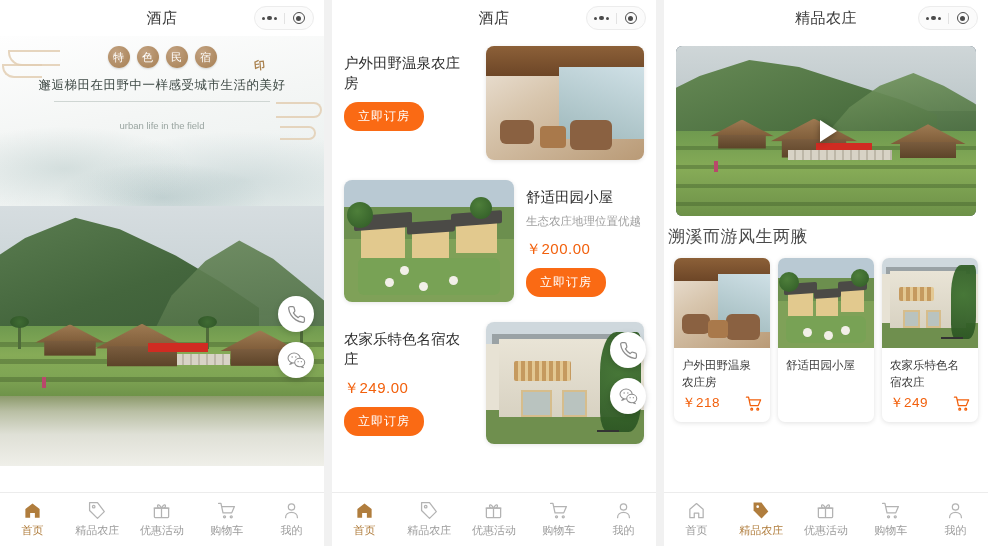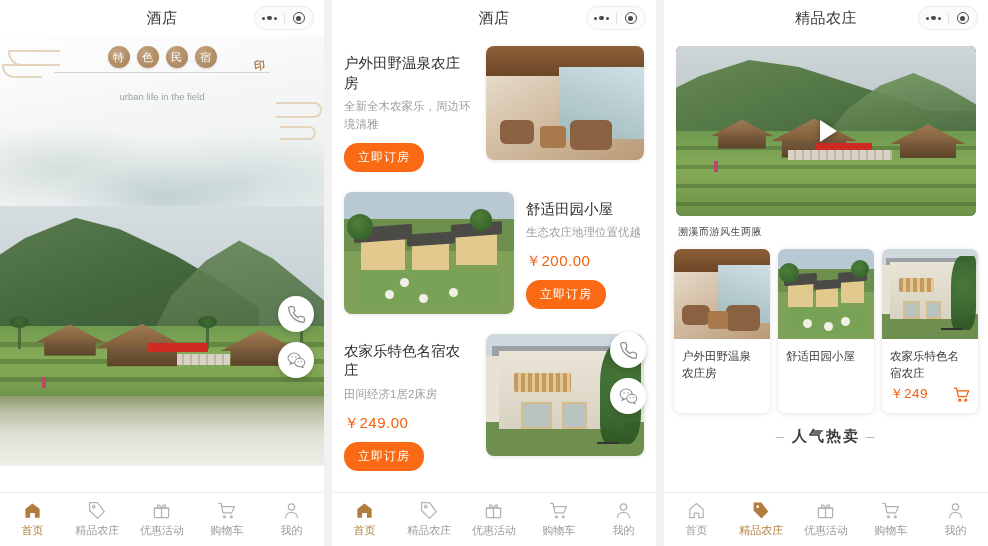--- a/index.html
+++ b/index.html
@@ -276,21 +276,21 @@
            clip-path: polygon(0% 100%,14% 62%,32% 32%,52% 14%,70% 32%,88% 56%,100% 76%,100% 100%); opacity:.93; }
   .v-field { position:absolute; left:0; right:0; top:50%; bottom:0; background:linear-gradient(#6f9a4f,#86ab57 45%,#6d9148); }
   .v-terr { position:absolute; left:0; right:0; height:4px; background:rgba(55,82,38,.35); }
   .play-btn {
     position: absolute; left: 50%; top: 50%; transform: translate(-50%,-50%);
     width: 42px; height: 42px; cursor: pointer;
     display: flex; align-items: center; justify-content: center;
   }
   .play-btn svg { filter: drop-shadow(0 1px 3px rgba(0,0,0,.4)); }
   .video-caption {
-    padding: 9px 14px 6px; font-size: 10px; color: #4a4a4a; letter-spacing: .5px;
+    padding: 9px 4px 6px; font-size: 17px; color: #4a4a4a; letter-spacing: .5px;
   }
   .grid {
     display: flex; gap: 8px; padding: 4px 10px 0;
   }
   .gcard {
     flex: 1; background: #fff; border-radius: 7px;
     box-shadow: 0 1px 5px rgba(0,0,0,.12);
     overflow: hidden; cursor: pointer;
     display: flex; flex-direction: column;
   }
@@ -340,20 +340,21 @@
         <div class="cloud-deco cd2"></div>
         <div class="cloud-deco cd3"></div>
         <div class="cloud-deco cd4"></div>
         <div class="hero-seal">印</div>
         <div class="hero-badges">
           <span>特</span>
           <span>色</span>
           <span>民</span>
           <span>宿</span>
         </div>
+        <div class="hero-sub">邂逅梯田在田野中一样感受城市生活的美好</div>
         <div class="hero-rule"></div>
         <div class="hero-sub-en" style="margin-top:16px">urban life in the field</div>
       </div>
 
       <div class="hero-photo">
         <div class="sky"></div>
         <div class="mountain"></div>
         <div class="mountain2"></div>
         <div class="field">
           <div class="terrace" style="top:22%"></div>
@@ -458,21 +459,20 @@
           </div>
       </div>
     </div>
 
     <div class="panel-body">
       <div class="scroll">
 
         <div class="list-row">
           <div class="row-text">
             <div class="row-title">户外田野温泉农庄房</div>
-            <div class="row-desc">全新全木农家乐，周边环境清雅</div>
             <button class="btn-book">立即订房</button>
           </div>
           <div class="row-thumb">
             <div class="th-deck"></div>
             <div class="th-chair" style="left:14px;bottom:16px;"></div>
             <div class="th-chair" style="left:84px;bottom:10px;width:42px;height:30px;"></div>
             <div class="th-stump" style="left:54px;bottom:12px;"></div>
           </div>
         </div>
 
@@ -498,21 +498,20 @@
               <div class="umb" style="left:44%;bottom:9%"></div>
               <div class="umb" style="left:62%;bottom:14%"></div>
               <div class="umb" style="left:33%;bottom:22%"></div>
             </div>
           </div>
         </div>
 
         <div class="list-row">
           <div class="row-text">
             <div class="row-title">农家乐特色名宿农庄</div>
-            <div class="row-desc">田间经济1居2床房</div>
             <div class="row-price">￥249.00</div>
             <button class="btn-book">立即订房</button>
           </div>
           <div class="row-thumb" style="height:122px">
             <div class="th-house">
               <div class="roofline"></div>
               <div class="facade"></div>
               <div class="balc"></div>
               <div class="win" style="left:22%;top:56%;width:20%;height:22%"></div>
               <div class="win" style="left:48%;top:56%;width:16%;height:22%"></div>
@@ -640,20 +639,28 @@
 
       <div class="grid">
         <div class="gcard">
           <div class="gimg">
             <div class="th-deck"></div>
             <div class="th-chair" style="left:8px;bottom:14px;width:28px;height:20px;"></div>
             <div class="th-chair" style="left:52px;bottom:8px;width:34px;height:26px;"></div>
             <div class="th-stump" style="left:34px;bottom:10px;width:20px;height:18px;"></div>
           </div>
           <div class="gtitle">户外田野温泉农庄房</div>
+          <div class="gfoot">
+            <span class="gprice">￥218</span>
+            <svg width="17" height="17" viewBox="0 0 24 24" fill="none" stroke="#f2600c" stroke-width="1.8" stroke-linecap="round" stroke-linejoin="round">
+                <path d="M2 3h3l2.6 12h11L22 7H6"></path>
+                <circle cx="9.5" cy="20" r="1.3"></circle>
+                <circle cx="18" cy="20" r="1.3"></circle>
+              </svg>
+          </div>
         </div>
 
         <div class="gcard">
           <div class="gimg">
             <div class="th-village">
               <div class="lawn"></div>
               <div class="bld" style="left:10%;top:34%;width:26%;height:30%"></div>
               <div class="roof" style="left:6%;top:28%;width:34%;height:12%"></div>
               <div class="bld" style="left:40%;top:40%;width:22%;height:24%"></div>
               <div class="roof" style="left:37%;top:34%;width:28%;height:10%"></div>
@@ -686,23 +693,20 @@
             <span class="gprice">￥249</span>
             <svg width="17" height="17" viewBox="0 0 24 24" fill="none" stroke="#f2600c" stroke-width="1.8" stroke-linecap="round" stroke-linejoin="round">
                 <path d="M2 3h3l2.6 12h11L22 7H6"></path>
                 <circle cx="9.5" cy="20" r="1.3"></circle>
                 <circle cx="18" cy="20" r="1.3"></circle>
               </svg>
           </div>
         </div>
       </div>
 
-      <div class="grid-section">
-        <em>–</em><span>人气热卖</span><em>–</em>
-      </div>
     </div>
 
     <div class="tabbar">
       <div class="tab">
         <svg width="19" height="19" viewBox="0 0 24 24" fill="none" stroke="#b3b3b3" stroke-width="1.6" stroke-linejoin="round">
             <path d="M12 3.2 3.6 10.4V21h5.6v-5.8h5.6V21h5.6V10.4z"></path>
           </svg>
         <div class="tab-label">首页</div>
       </div>
       <div class="tab active">

